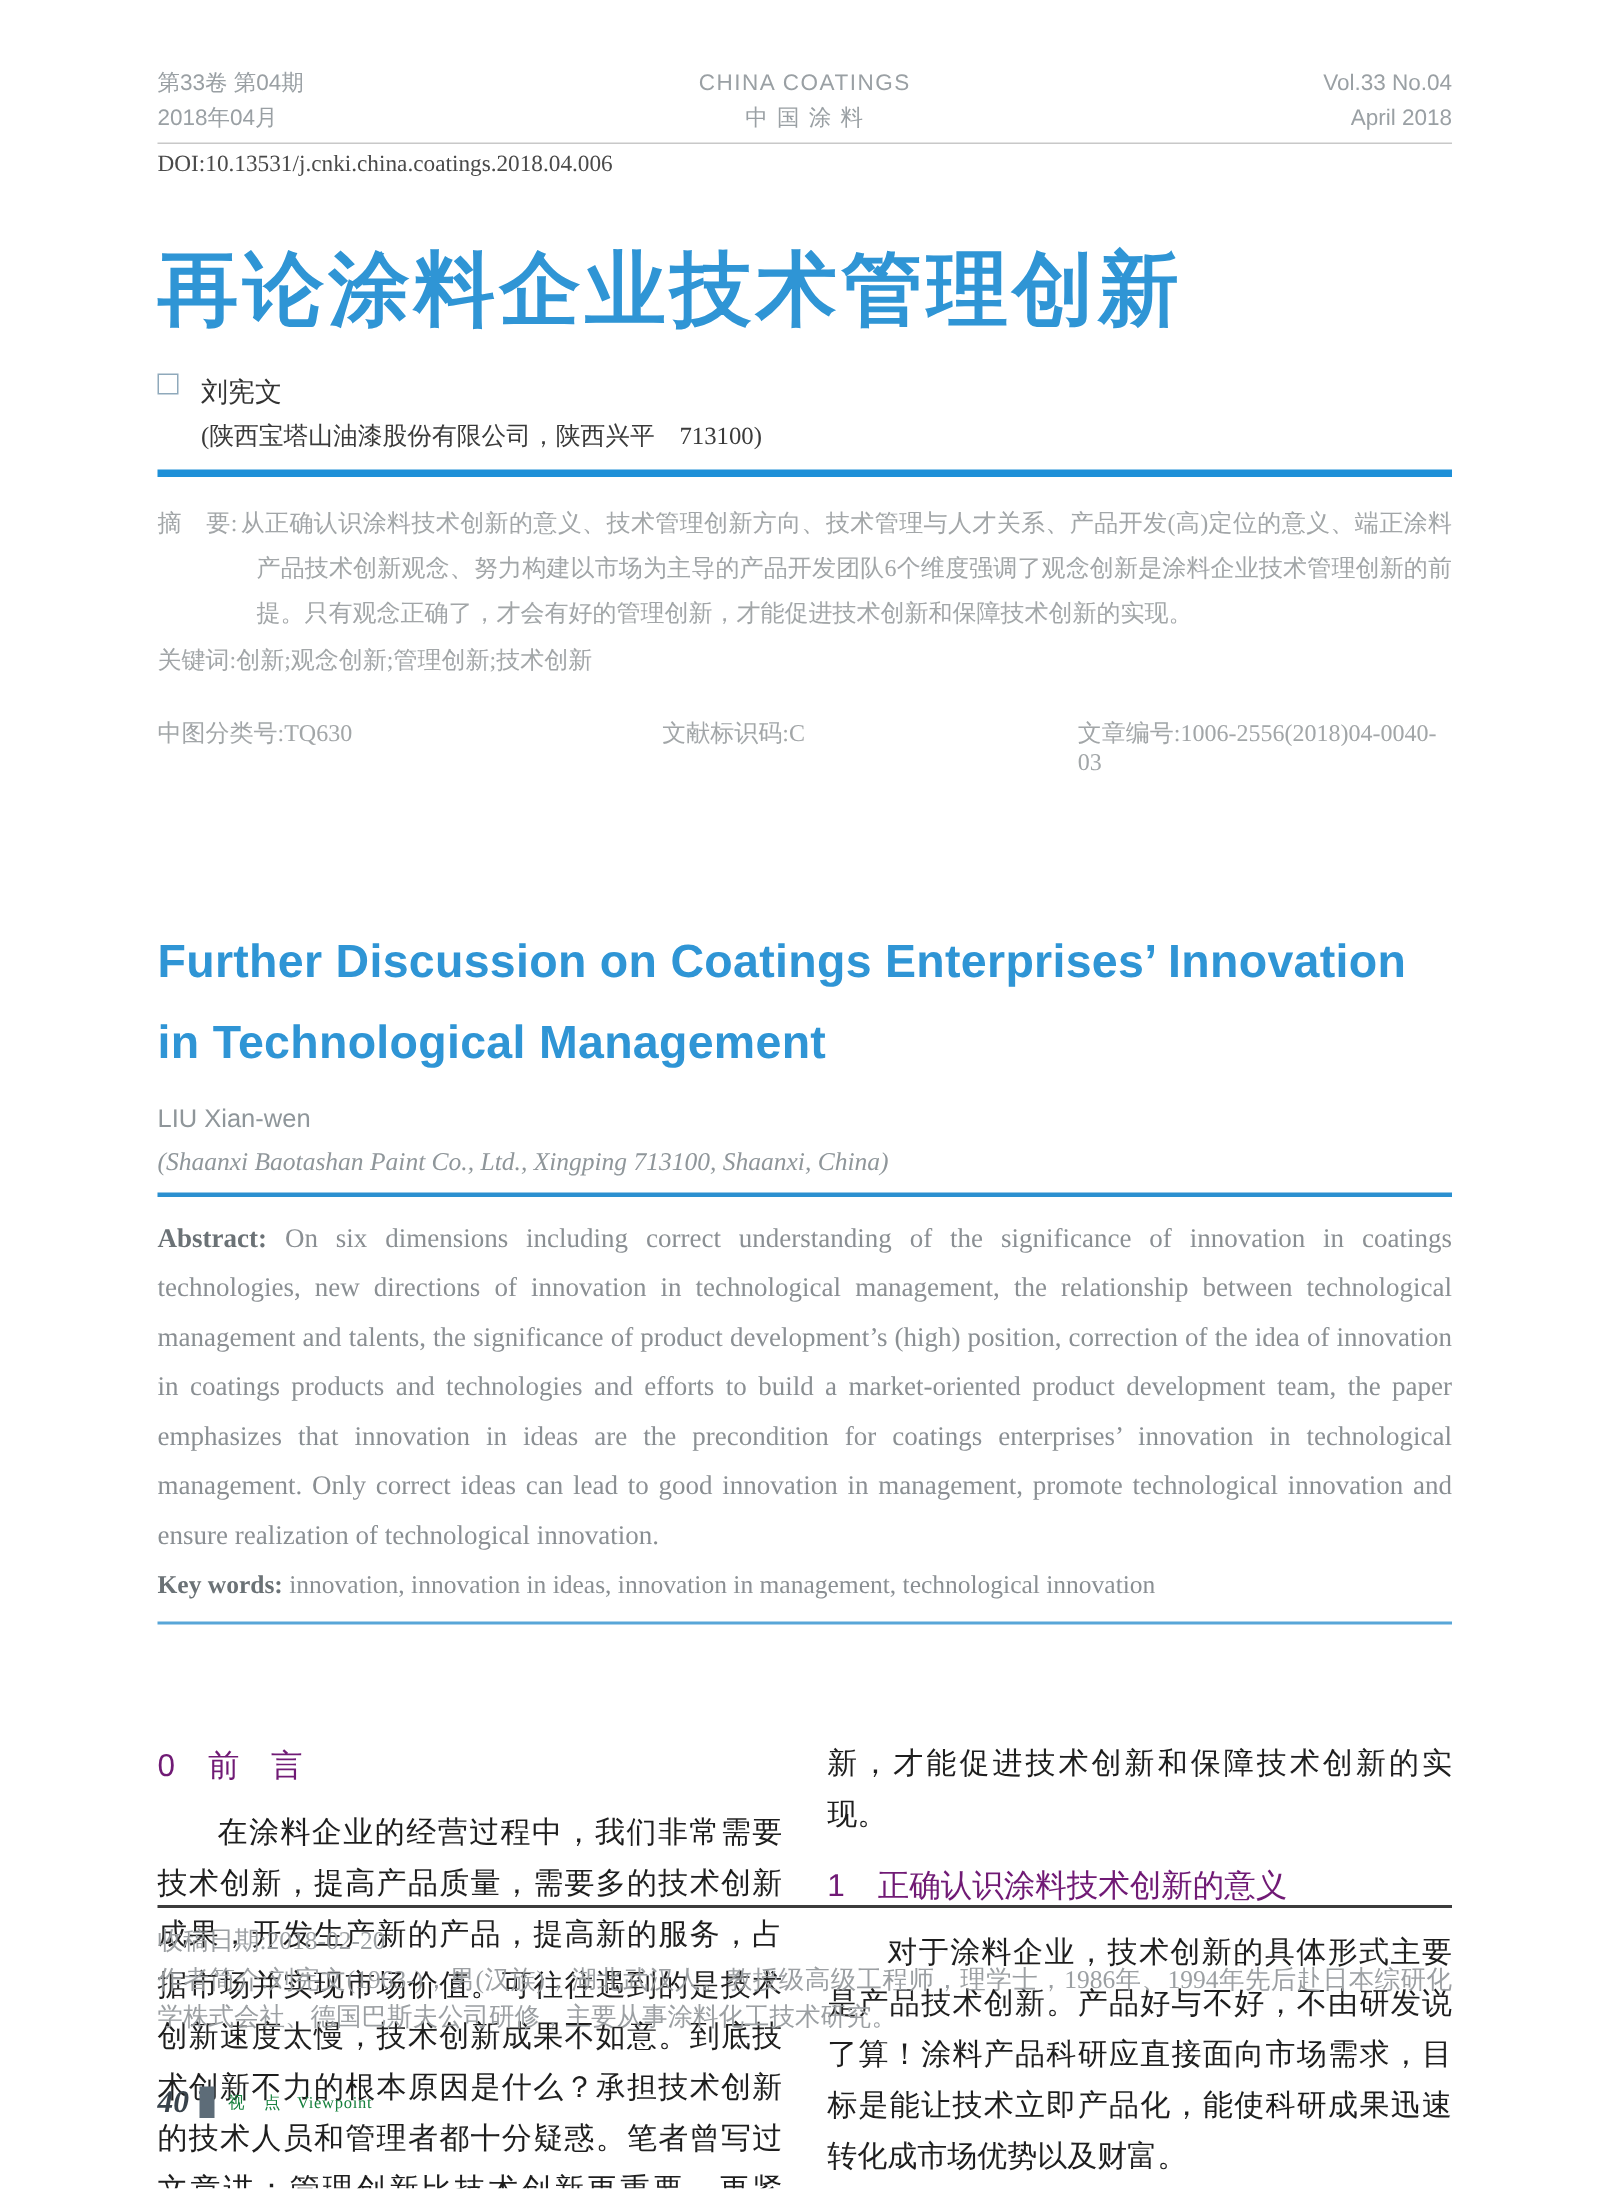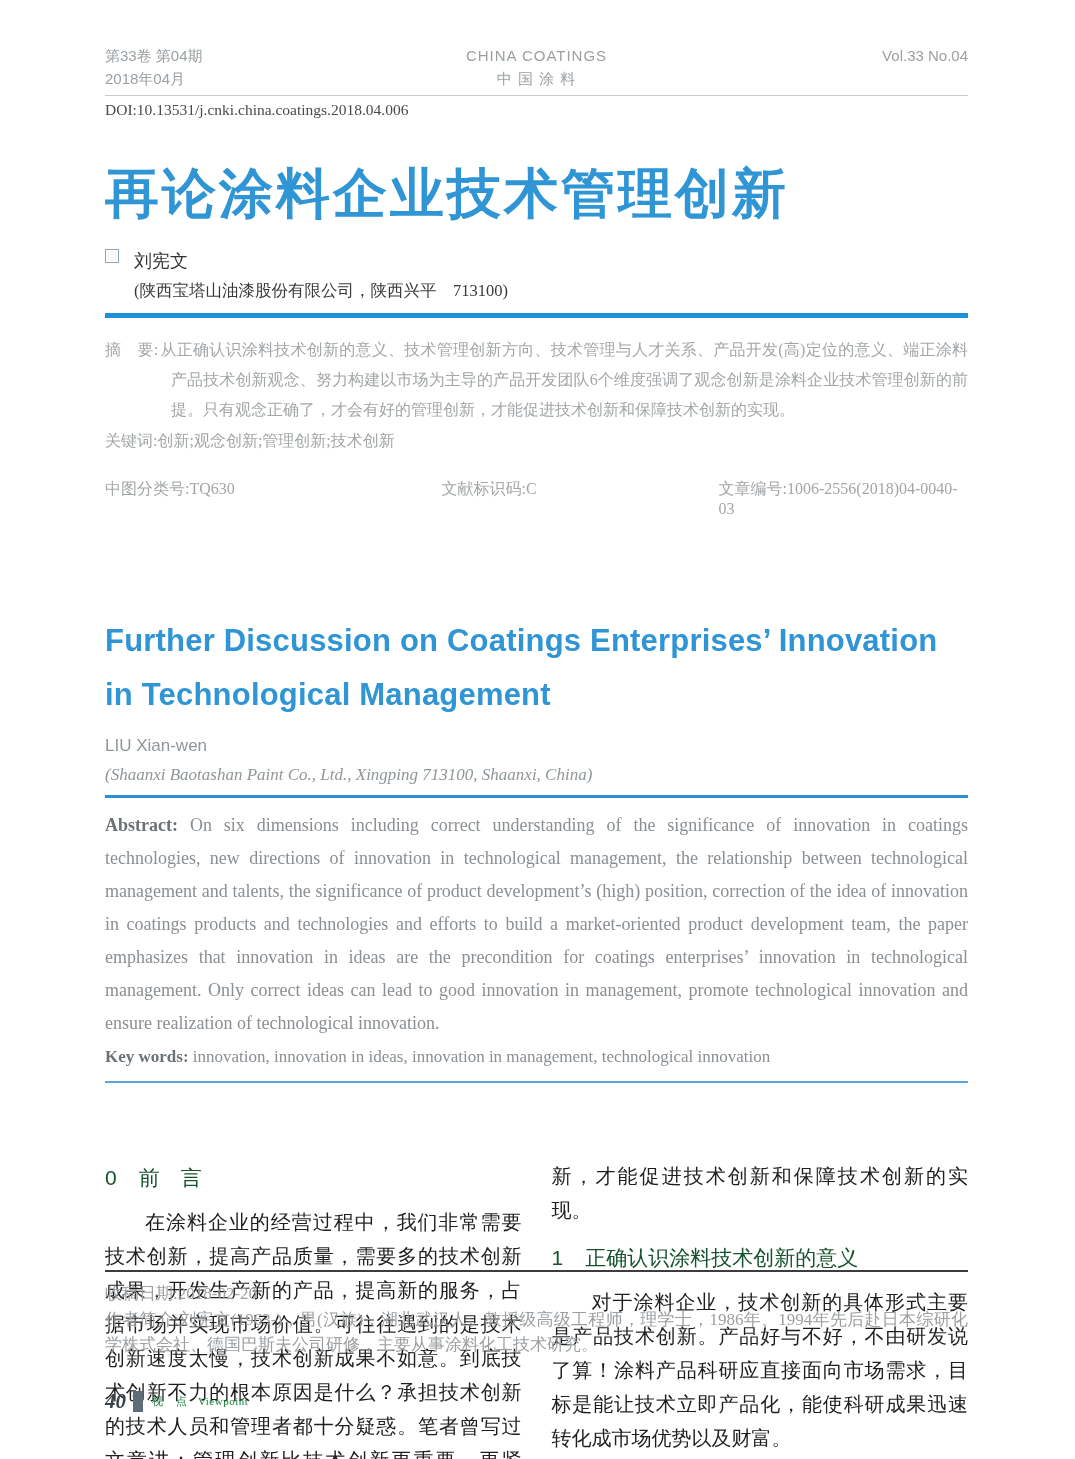--- a/index.html
+++ b/index.html
@@ -58,21 +58,21 @@
     margin-top:11px; color:#8a8f93; font-size:18px; line-height:33px; text-align:justify;
   }
   .abstract-en b, .keywords-en b { color:#6b7276; }
   .keywords-en { color:#8a8f93; font-size:17px; line-height:33px; }
   .rule-blue-thin { height:2px; background:#58a6d8; margin-top:8px; }
 
   
   .columns { display:flex; gap:30px; margin-top:76px; }
   .col { flex:1; color:#1e1e1e; font-size:20px; line-height:34px; text-align:justify; }
   .sec-head {
-    color:#14532d; font-family:"Liberation Sans", sans-serif;
+    color:#701a75; font-family:"Liberation Sans", sans-serif;
     font-size:21px; line-height:30px; margin:4px 0 12px;
   }
   .sec-head .sec-no { margin-right:22px; }
   .para-indent { text-indent:2em; margin:0; }
   .para-noindent { text-indent:0; margin:0; }
   .sec1-gap { margin-top:16px; }
 
   
   .footnote {
     position:absolute; left:105px; right:107px; top:1270px;
@@ -101,20 +101,21 @@
       <div class="jh-col jh-left">
         <div>第33卷 第04期</div>
         <div>2018年04月</div>
       </div>
       <div class="jh-col jh-center">
         <div>CHINA COATINGS</div>
         <div>中 国 涂 料</div>
       </div>
       <div class="jh-col jh-right">
         <div>Vol.33  No.04</div>
+        <div>April  2018</div>
       </div>
     </div>
     <div class="header-rule"></div>
     <div class="doi-line">DOI:10.13531/j.cnki.china.coatings.2018.04.006</div>
 
     <h1 class="title-cn" style="margin-bottom:0;">再论涂料企业技术管理创新</h1>
 
     <div class="author-row">
       <span class="author-square"></span>
       <span>刘宪文</span>

